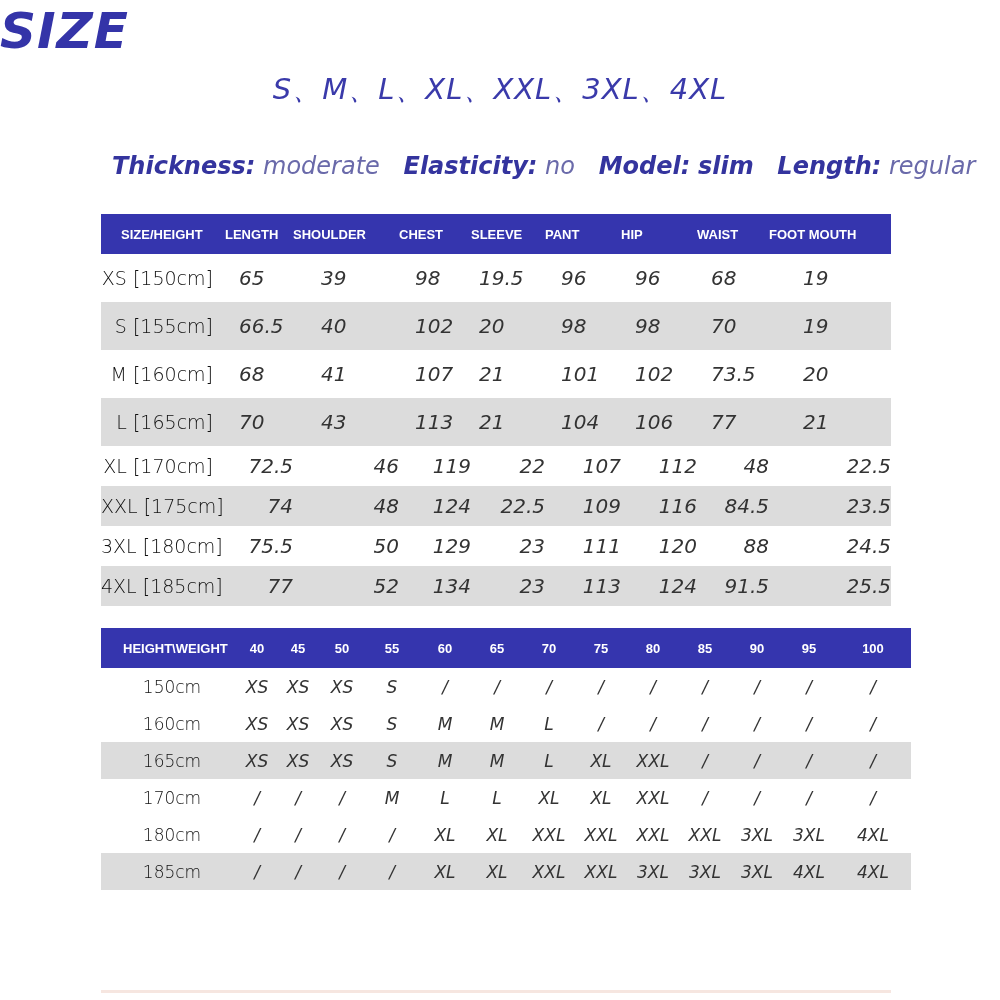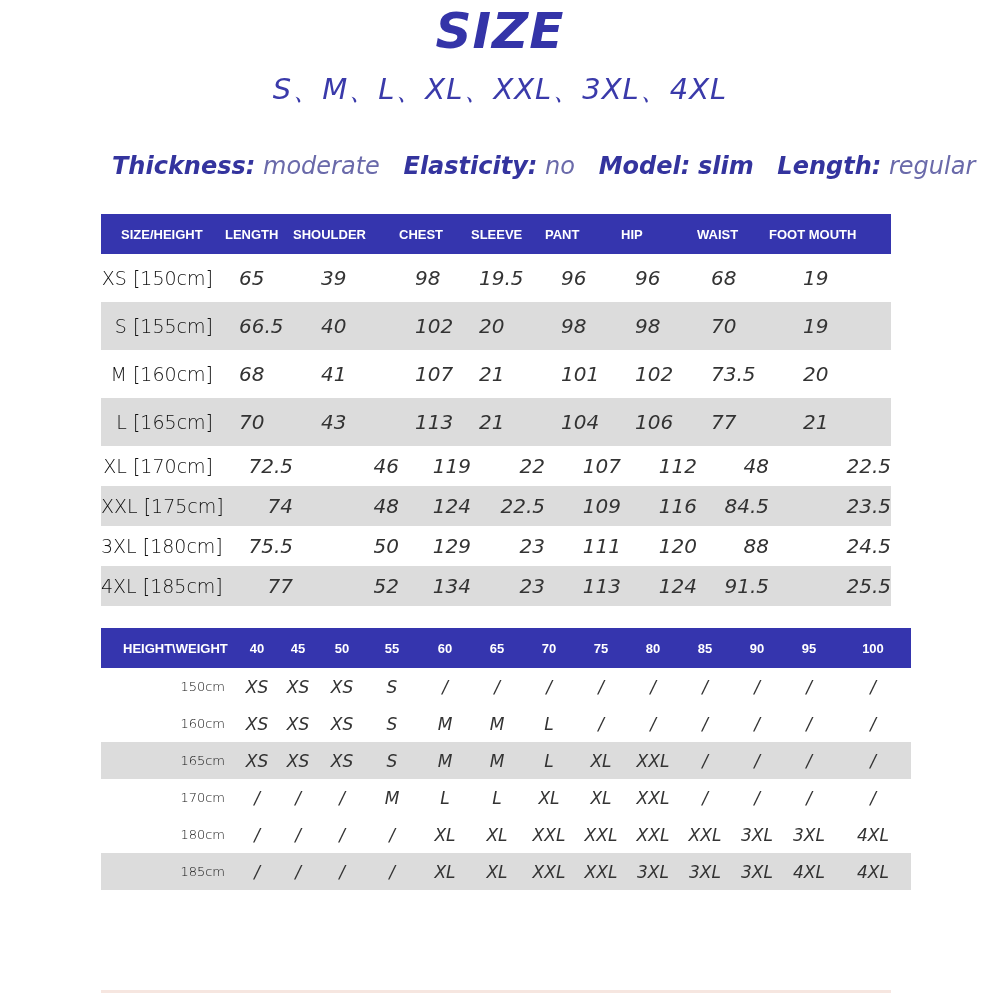--- a/index.html
+++ b/index.html
@@ -1,17 +1,17 @@
 <!DOCTYPE html>
 <html><head>
   <meta charset="utf-8">
   <style>
     html, body { margin:0; padding:0; background:#ffffff; }
     body { width:1000px; height:1000px; position:relative; overflow:hidden; font-family:"DejaVu Sans", sans-serif; }
-    .title { position:absolute; left:0; width:1000px; top:2px; text-align:center; font-size:50px; font-weight:bold; font-style:italic; color:#3434a8; letter-spacing:1px; }
+    .title { position:absolute; left:0; width:1000px; top:2px; text-align:left; font-size:50px; font-weight:bold; font-style:italic; color:#3434a8; letter-spacing:1px; }
     .sizes { position:absolute; left:0; width:1000px; top:70px; text-align:center; font-size:29px; font-style:italic; font-weight:300; color:#3a3aaa; letter-spacing:1px; }
     .attrs { position:absolute; left:112px; top:152px; font-size:24px; color:#34349e; white-space:nowrap; }
     .attrs .attr { display:inline-block; margin-right:16px; }
     .attrs .k { font-weight:bold; font-style:italic; }
     .attrs .v { font-style:italic; color:#6a6aaa; }
     .attrs .v.bold { font-weight:bold; color:#34349e; }
 
     table { border-collapse:collapse; position:absolute; left:101px; table-layout:fixed; }
     th { background:#3535ae; color:#fff; font-weight:bold; font-size:13px; font-family:"Liberation Sans", sans-serif; height:40px; padding:0; text-align:left; white-space:nowrap; }
     td { padding:0; font-style:italic; font-size:20px; color:#333; font-family:"DejaVu Sans", sans-serif; font-weight:300; white-space:nowrap; }
@@ -19,21 +19,21 @@
     tr.alt td { background:#dcdcdc; }
 
     #t1 { top:214px; width:790px; }
     #t1 tr.r td { height:48px; }
     #t1 tr.r2 td { height:40px;text-align:right; }
 
     #t2 { top:628px; width:790px; }
     #t2 th { text-align:center; }
     #t2 th.first { text-align:left; padding-left:22px; }
     #t2 td { text-align:center; font-size:17px; height:37px; }
-    #t2 td.rh { text-align:right; padding-left:18px; font-size:13px; }
+    #t2 td.rh { text-align:center; padding-left:18px; font-size:17px; }
     .bottom-line { position:absolute; left:101px; top:990px; width:790px; height:3px; background:#f6e6e0; }
   </style>
 </head>
 <body>
 
 <div class="title">SIZE</div>
 <div class="sizes">S、M、L、XL、XXL、3XL、4XL</div>
 
 <div class="attrs">
   <span class="attr"><span class="k">Thickness:</span> <span class="v">moderate</span></span>

